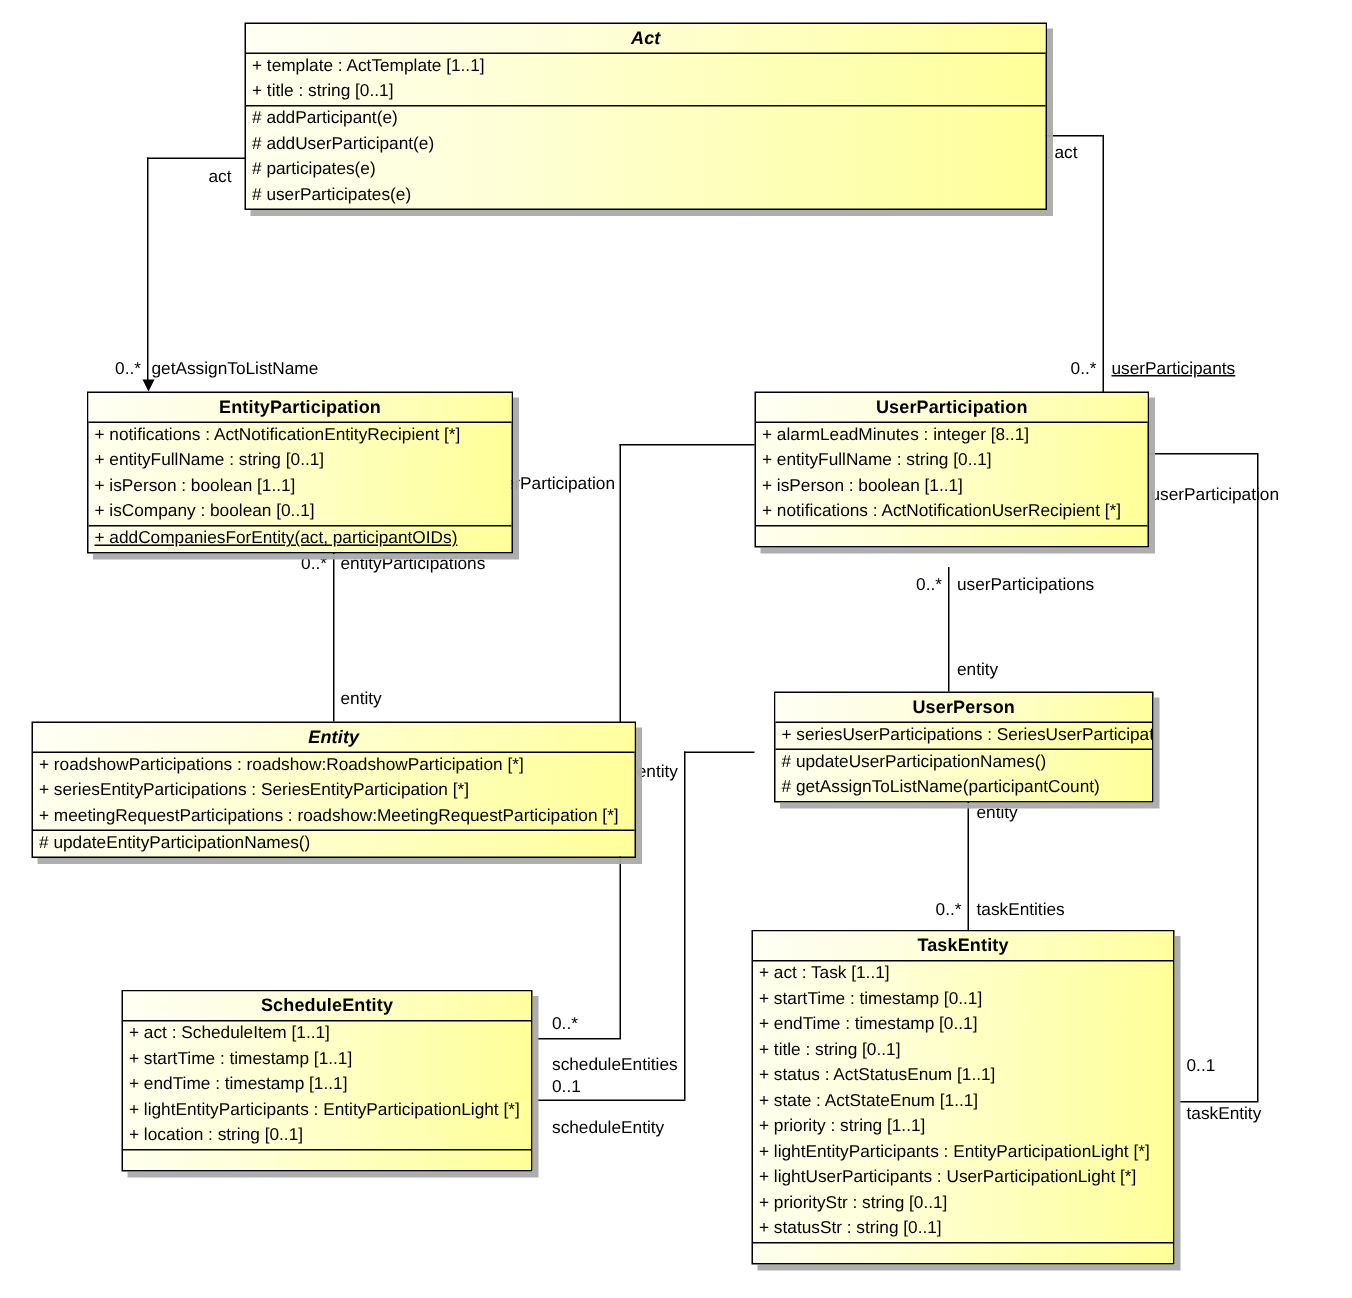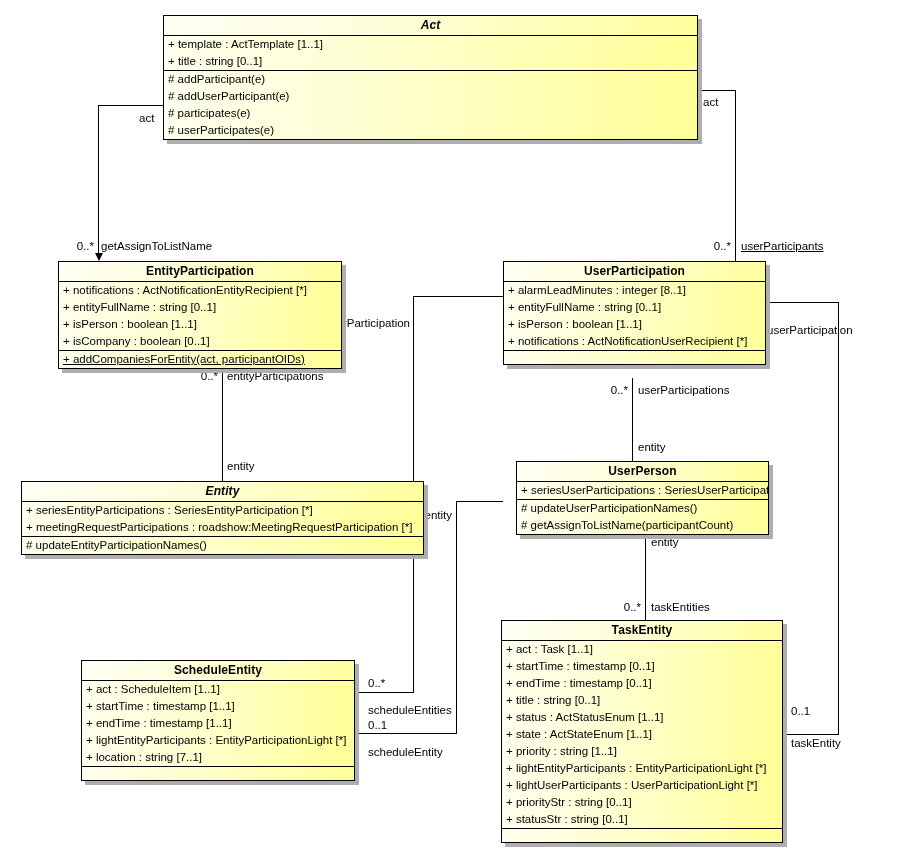--- a/index.html
+++ b/index.html
@@ -181,20 +181,21 @@
       <div class="uml-row">+ entityFullName : string [0..1]</div>
       <div class="uml-row">+ isPerson : boolean [1..1]</div>
       <div class="uml-row">+ notifications : ActNotificationUserRecipient [*]</div>
     </div>
     <div class="uml-compartment empty"></div>
   </div>
 
   <div class="uml-class" style="left:21px; top:481px; width:403px;">
     <div class="uml-header abstract">Entity</div>
     <div class="uml-compartment">
+      <div class="uml-row">+ roadshowParticipations : roadshow:RoadshowParticipation [*]</div>
       <div class="uml-row">+ seriesEntityParticipations : SeriesEntityParticipation [*]</div>
       <div class="uml-row">+ meetingRequestParticipations : roadshow:MeetingRequestParticipation [*]</div>
     </div>
     <div class="uml-compartment">
       <div class="uml-row"># updateEntityParticipationNames()</div>
     </div>
   </div>
 
   <div class="uml-class" style="left:488px; top:461px; width:253px;margin-left:28px;">
     <div class="uml-header">UserPerson</div>
@@ -207,21 +208,21 @@
     </div>
   </div>
 
   <div class="uml-class" style="left:81px; top:660px; width:274px;">
     <div class="uml-header">ScheduleEntity</div>
     <div class="uml-compartment">
       <div class="uml-row">+ act : ScheduleItem [1..1]</div>
       <div class="uml-row">+ startTime : timestamp [1..1]</div>
       <div class="uml-row">+ endTime : timestamp [1..1]</div>
       <div class="uml-row">+ lightEntityParticipants : EntityParticipationLight [*]</div>
-      <div class="uml-row">+ location : string [7..1]</div>
+      <div class="uml-row">+ location : string [0..1]</div>
     </div>
     <div class="uml-compartment empty"></div>
   </div>
 
   <div class="uml-class" style="left:501px; top:620px; width:282px;">
     <div class="uml-header">TaskEntity</div>
     <div class="uml-compartment">
       <div class="uml-row">+ act : Task [1..1]</div>
       <div class="uml-row">+ startTime : timestamp [0..1]</div>
       <div class="uml-row">+ endTime : timestamp [0..1]</div>

